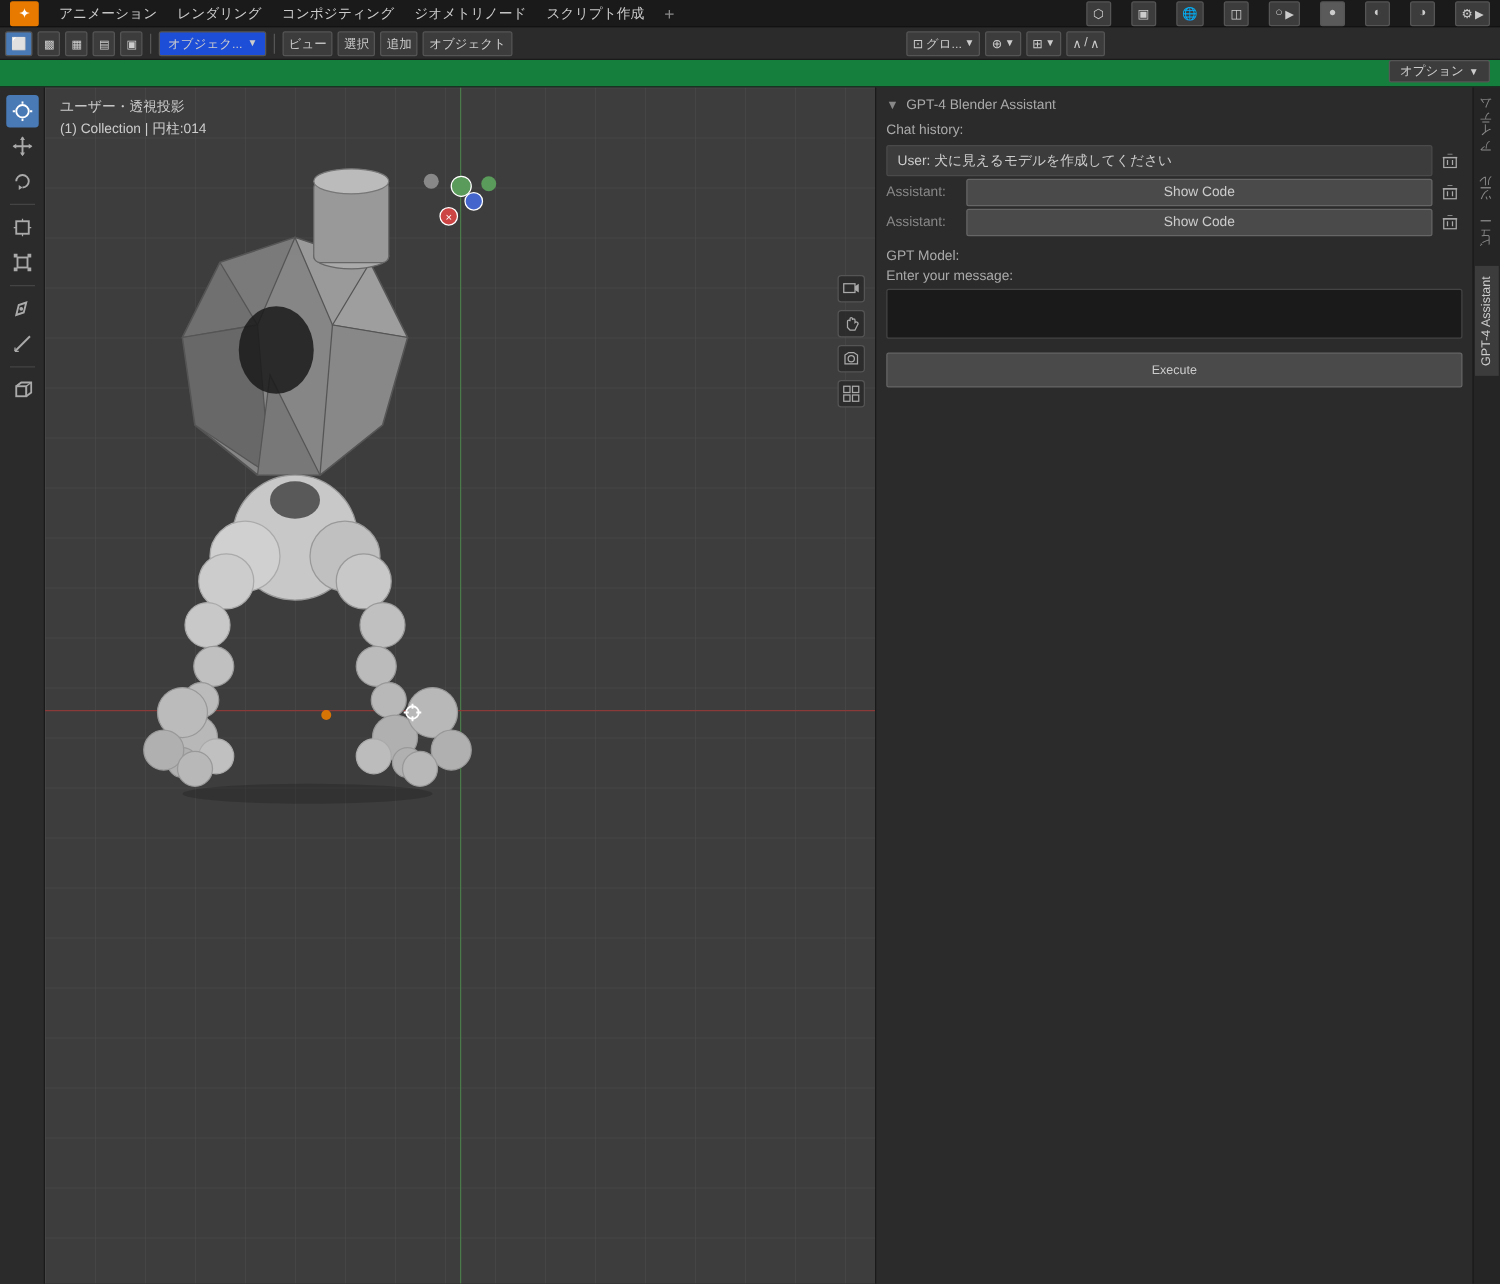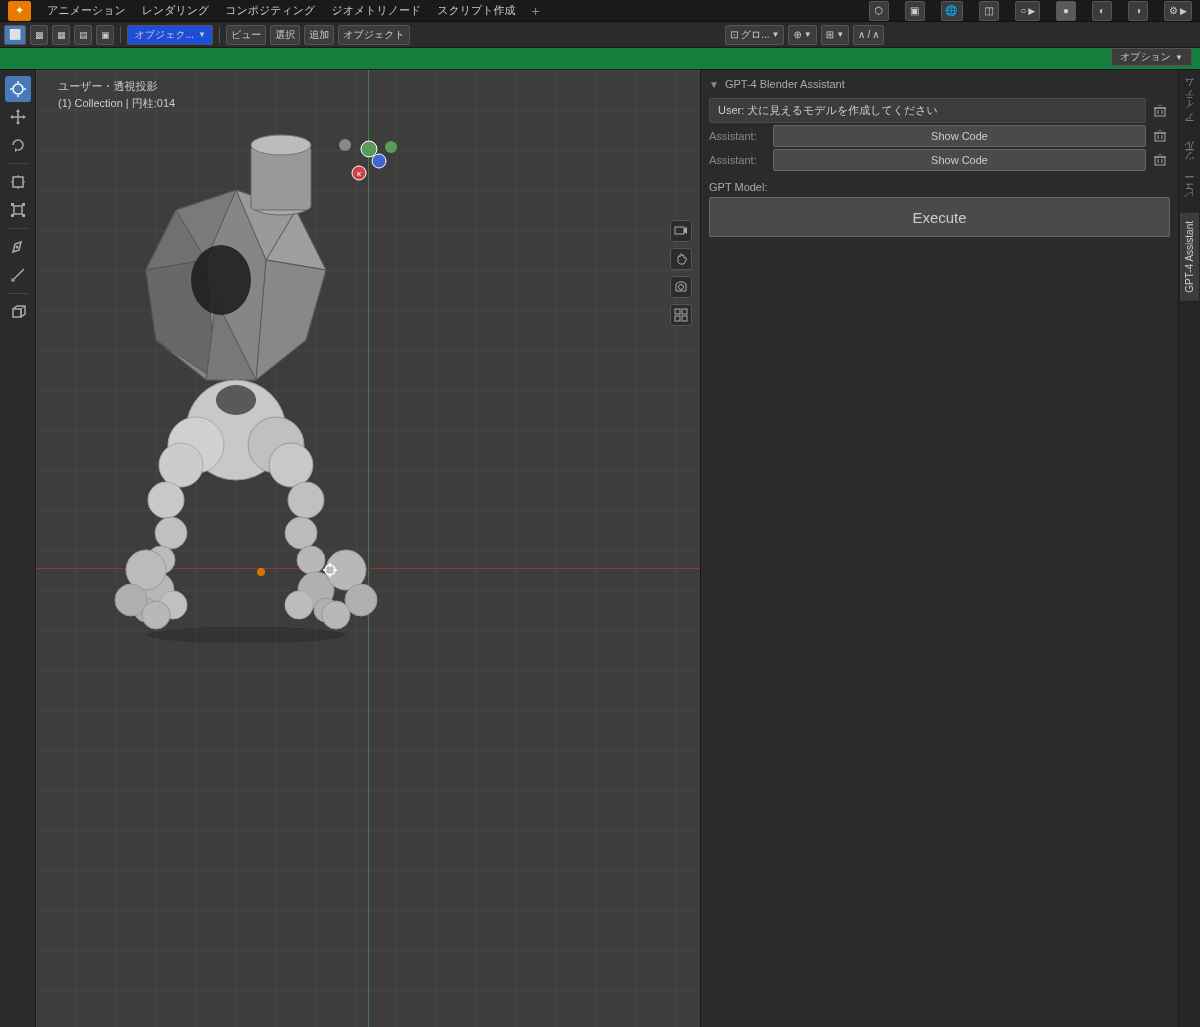--- a/index.html
+++ b/index.html
@@ -169,21 +169,21 @@
       left: 0; right: 0;
       height: 1px;
       background: #8b3a3a;
       top: 52%;
     }
 
     
     .viewport-info {
       position: absolute;
       top: 8px;
-      left: 22px;
+      left: 12px;
       color: #ccc;
       font-size: 11px;
       line-height: 1.5;
     }
 
     
     .right-panel {
       width: 500px;
       background: #2b2b2b;
       display: flex;
@@ -338,26 +338,26 @@
       resize: none;
     }
 
     
     .action-btns {
       display: flex;
       gap: 4px;
     }
     .action-btn {
       flex: 1;
-      height: 40px;
+      height: 28px;
       background: #4a4a4a;
       border: 1px solid #666;
       border-radius: 2px;
       color: #ccc;
-      font-size: 15px;
+      font-size: 10px;
       cursor: pointer;
       display: flex;
       align-items: center;
       justify-content: center;
     }
 
     
     .model-svg {
       position: absolute;
       width: 420px;
@@ -733,20 +733,21 @@
 
   <div class="right-panel">
     <div class="panel-content">
       <div class="panel-main">
 
         <div class="gpt-panel-header">
           <span class="gpt-panel-header-arrow">▼</span>
           <span>GPT-4 Blender Assistant</span>
         </div>
 
+        <div class="gpt-section-label">Chat history:</div>
 
         <div class="chat-history">
 
           <div class="chat-row">
             <div class="chat-message">User: 犬に見えるモデルを作成してください</div>
             <button class="chat-delete-btn">
               <svg width="12" height="12" viewBox="0 0 12 12">
                 <rect x="1" y="3" width="10" height="8" fill="none" stroke="#aaa" stroke-width="1"></rect>
                 <line x1="0" y1="3" x2="12" y2="3" stroke="#aaa" stroke-width="1"></line>
                 <line x1="4" y1="0" x2="8" y2="0" stroke="#aaa" stroke-width="1"></line>
@@ -783,20 +784,24 @@
                 <line x1="8" y1="5" x2="8" y2="9" stroke="#aaa" stroke-width="1"></line>
               </svg>
             </button>
           </div>
         </div>
 
         <div class="gpt-model-section">
           <div class="gpt-model-label">GPT Model:</div>
         </div>
 
+        <div class="message-section">
+          <div class="message-label">Enter your message:</div>
+          <textarea class="message-input" style=""></textarea>
+        </div>
 
         <div class="action-btns">
           <button class="action-btn">Execute</button>
         </div>
       </div>
 
       <div class="side-tabs">
         <div class="side-tab">
           <span>アイテム</span>
         </div>

